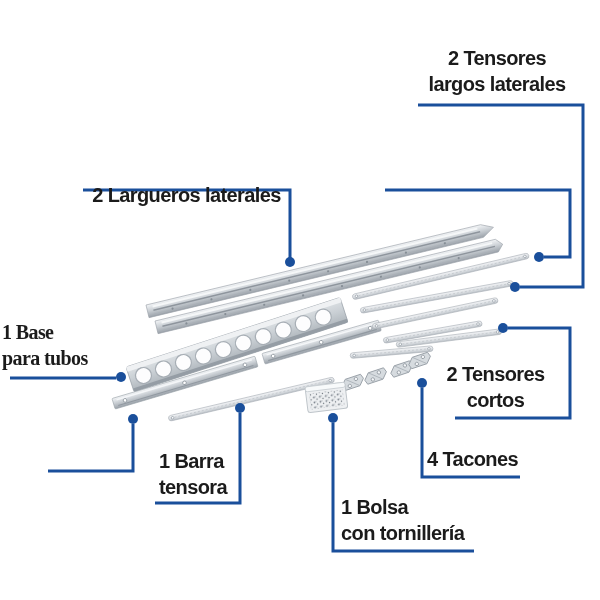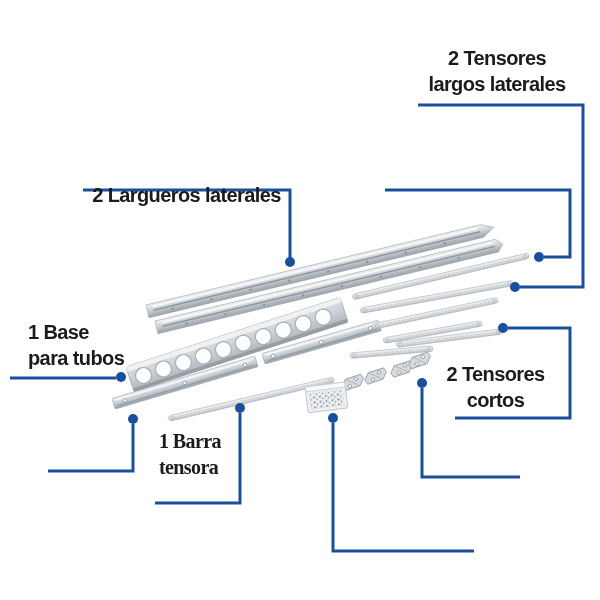--- a/index.html
+++ b/index.html
@@ -244,25 +244,28 @@
         <circle cx="333" cy="418" r="5"></circle>
   </g>
 </svg>
 
 <div class="label l-center" style="left:83px;top:160px;width:207px;margin-top:22px;">2 Largueros laterales</div>
 
 <div class="label l-right" style="left:417px;top:45px;width:160px;">2 Tensores
 largos laterales</div>
 
 
-<div class="label" style="left:28px;top:319px;width:130px;">1 Base
+<div class="label" style="left:2px;top:319px;width:130px;font-family:Liberation Serif, serif;">1 Base
 para tubos</div>
 
 <div class="label l-right" style="left:430px;top:361px;width:131px;">2 Tensores
 cortos</div>
 
 
-<div class="label" style="left:159px;top:428px;width:90px;font-family:Liberation Serif, serif;">1 Barra
+<div class="label" style="left:159px;top:448px;width:90px;">1 Barra
 tensora</div>
 
-
+<div class="label" style="left:427px;top:446px;width:100px;">4 Tacones</div>
+
+<div class="label" style="left:341px;top:494px;width:140px;">1 Bolsa
+con tornillería</div>
 
 </div>
 
 </body></html>

